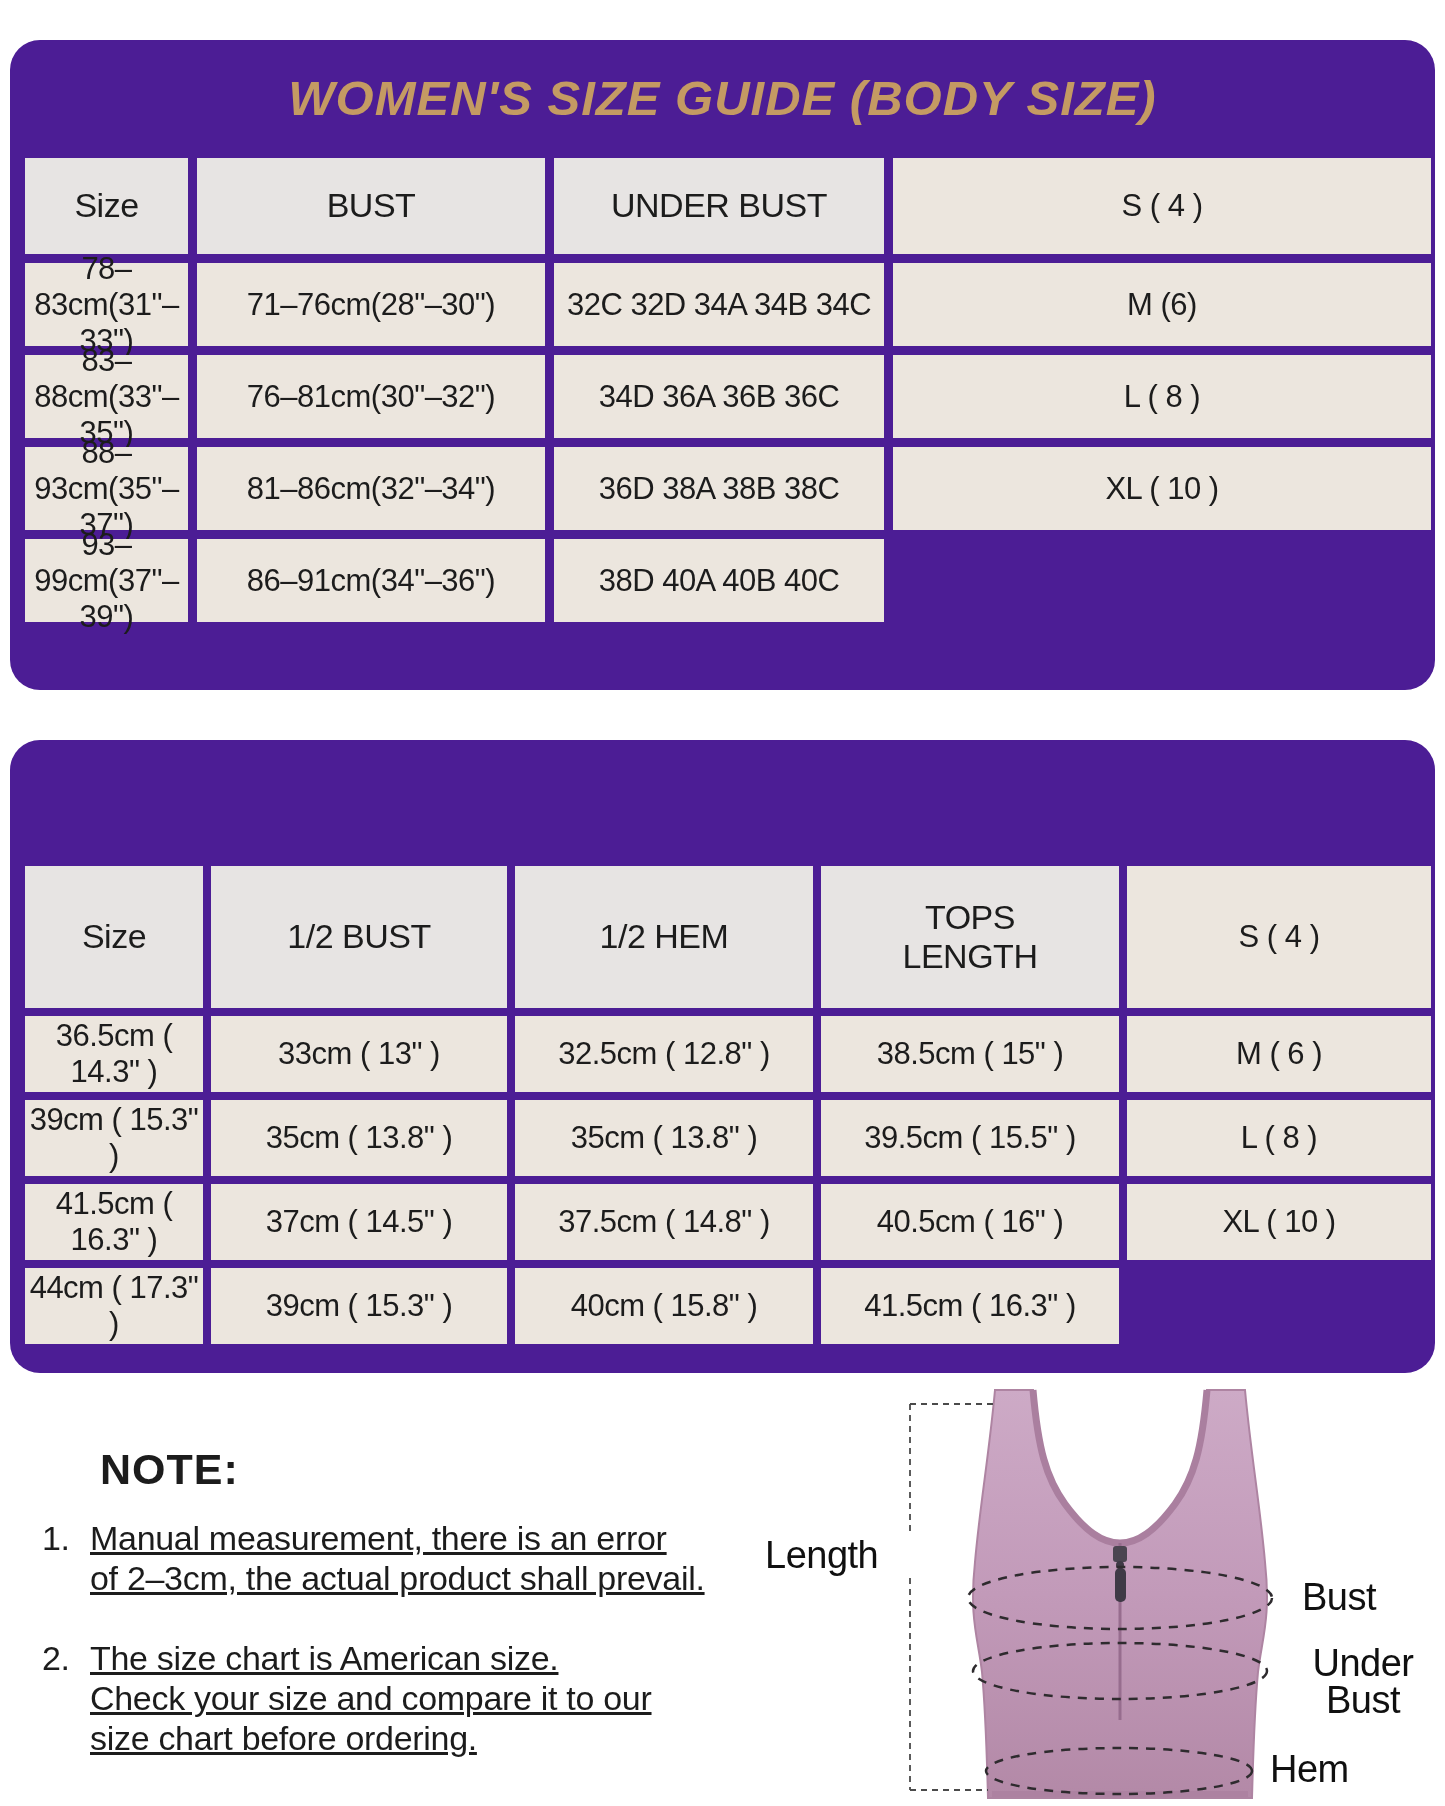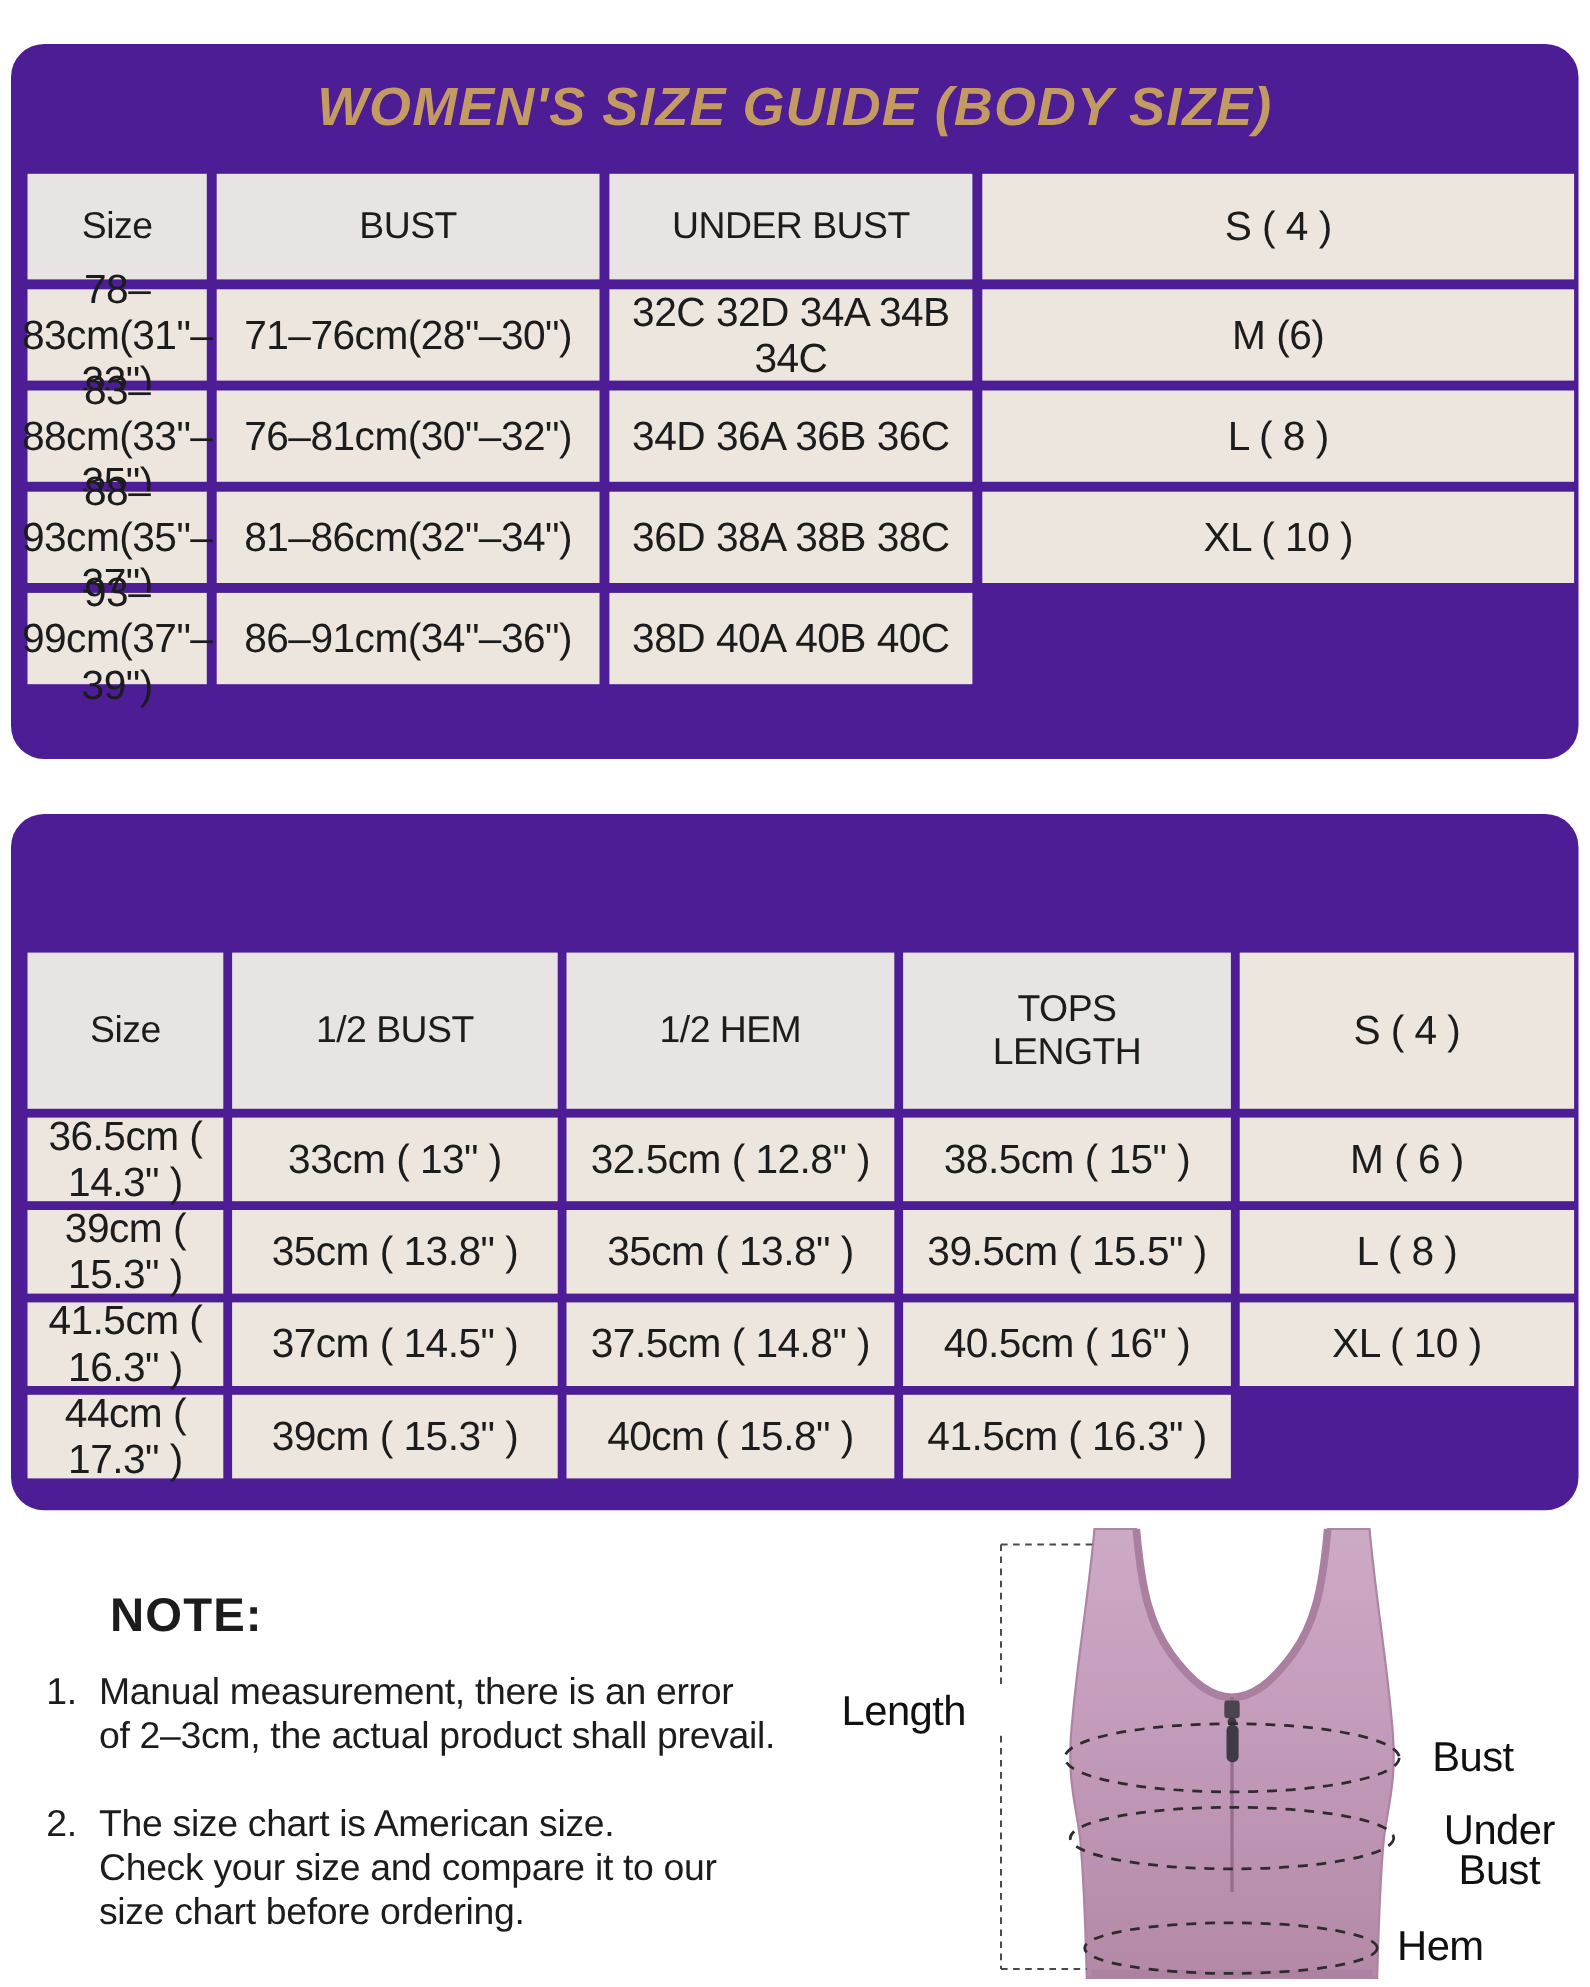--- a/index.html
+++ b/index.html
@@ -36,34 +36,34 @@
     gap:8px;
   }
   .hcell,.cell{
     display:flex;align-items:center;justify-content:center;
     text-align:center;letter-spacing:-0.5px;
   }
   .hcell{
     background:#e7e4e3;font-size:34px;white-space:pre-line;line-height:1.15;
   }
   .cell{
-    background:#ece6de;font-size:37px;
+    background:#ece6de;font-size:31px;
   }
   .note-heading{
     position:absolute;left:100px;top:1445px;margin:0;
     font-size:43px;font-weight:700;letter-spacing:1px;
   }
   .note-item{
     position:absolute;left:42px;width:710px;display:flex;
     font-size:34px;line-height:1.18;letter-spacing:-0.3px;
   }
   .note-item-1{top:1518px;}
   .note-item-2{top:1638px;}
   .note-num{flex:none;width:48px;}
-  .note-txt{flex:1;white-space:pre-line;}
+  .note-txt{flex:1;white-space:pre-line;text-decoration:underline;}
   .diagram{position:absolute;left:730px;top:1370px;}
   .svg-label{font-size:38px;fill:#101010;letter-spacing:-0.5px;}
 </style>
 </head>
 <body>
 
 <div class="page">
 
   <section class="card card1">
     <h1 class="card-title">WOMEN'S SIZE GUIDE (BODY SIZE)</h1>

